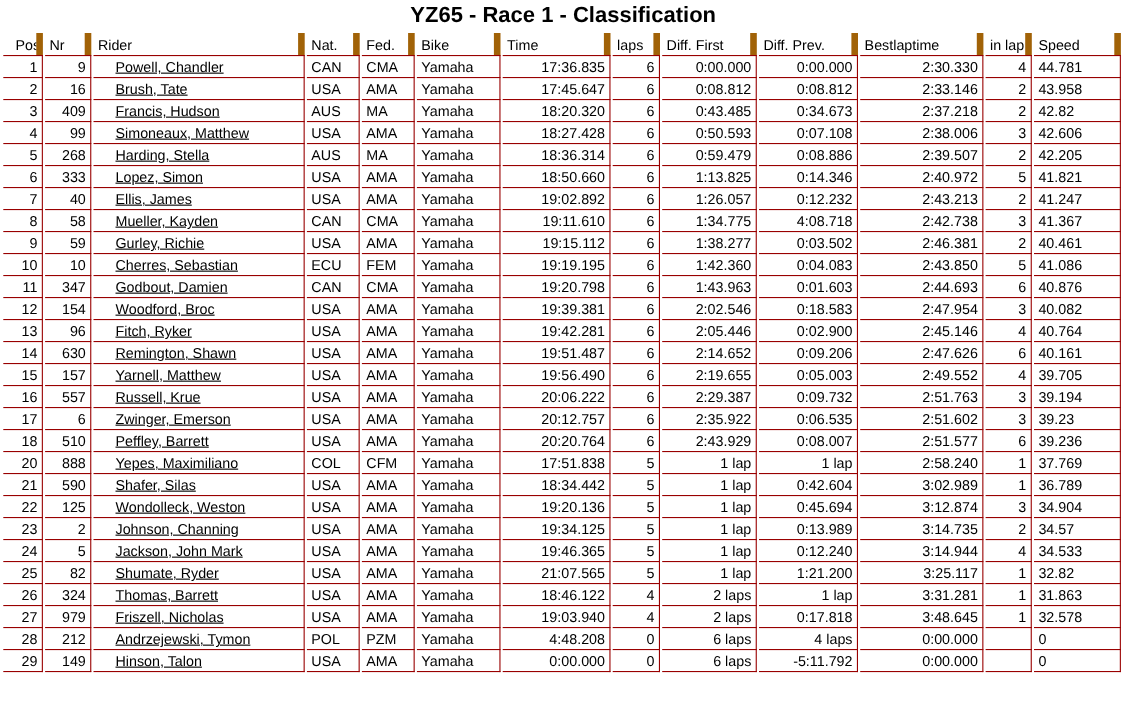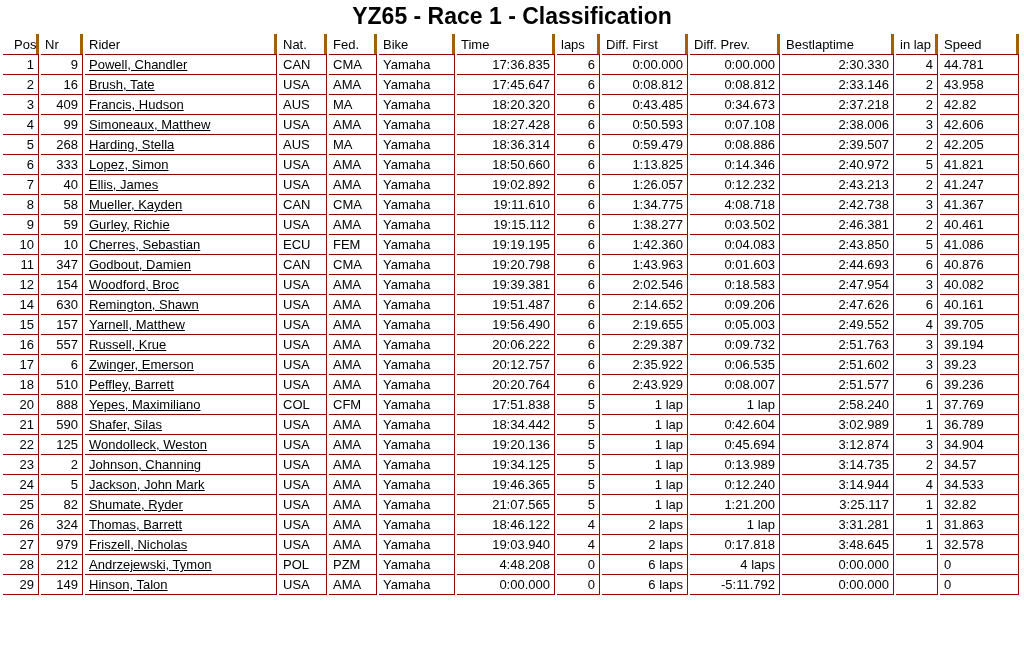--- a/index.html
+++ b/index.html
@@ -7,21 +7,21 @@
     padding: 0;
     background: #ffffff;
     width: 1024px;
     height: 646px;
     overflow: hidden;
     font-family: "Liberation Sans", sans-serif;
     color: #000000;
   }
   .page-title {
     text-align: center;
-    font-size: 23px;
+    font-size: 20px;
     font-weight: bold;
     margin: 3px 0 4px 0;
     letter-spacing: 0px;
   }
   table.results {
     border-collapse: separate;
     border-spacing: 2px 0;
     table-layout: fixed;
     margin-left: 1px;
     width: 1020px;
@@ -31,36 +31,37 @@
     font-size: 13px;
     height: 20px;
     line-height: 19px;
     padding: 0 4px;
     white-space: nowrap;
     overflow: hidden;
     font-weight: normal;
   }
   thead th {
     text-align: left;
-    border-right: 3px solid #a16207;
+    border-right: 6px solid #a16207;
   }
   thead th:first-child { padding-left: 11px; }
   tbody td {
     border-top: 1px solid #990000;
     border-right: 1px solid #990000;
   }
   tbody tr:last-child td {
     border-bottom: 1px solid #990000;
   }
   td.align-right { text-align: right; }
   td.align-left  { text-align: left; }
   a.rider-link {
     color: #000000;
     text-decoration: underline;
     cursor: pointer;
+    margin-left: 16px;
   }
   
   col.c-pos   { width: 36px; }
   col.c-nr    { width: 42px; }
   col.c-rider { width: 192px; }
   col.c-nat   { width: 48px; }
   col.c-fed   { width: 48px; }
   col.c-bike  { width: 76px; }
   col.c-time  { width: 98px; }
   col.c-laps  { width: 43px; }
@@ -283,20 +284,35 @@
         <td class="align-left">Yamaha</td>
         <td class="align-right">19:39.381</td>
         <td class="align-right">6</td>
         <td class="align-right">2:02.546</td>
         <td class="align-right">0:18.583</td>
         <td class="align-right">2:47.954</td>
         <td class="align-right">3</td>
         <td class="align-left">40.082</td>
       </tr>
       <tr>
+        <td class="align-right">13</td>
+        <td class="align-right">96</td>
+        <td class="align-left"><a class="rider-link">Fitch, Ryker</a></td>
+        <td class="align-left">USA</td>
+        <td class="align-left">AMA</td>
+        <td class="align-left">Yamaha</td>
+        <td class="align-right">19:42.281</td>
+        <td class="align-right">6</td>
+        <td class="align-right">2:05.446</td>
+        <td class="align-right">0:02.900</td>
+        <td class="align-right">2:45.146</td>
+        <td class="align-right">4</td>
+        <td class="align-left">40.764</td>
+      </tr>
+      <tr>
         <td class="align-right">14</td>
         <td class="align-right">630</td>
         <td class="align-left"><a class="rider-link">Remington, Shawn</a></td>
         <td class="align-left">USA</td>
         <td class="align-left">AMA</td>
         <td class="align-left">Yamaha</td>
         <td class="align-right">19:51.487</td>
         <td class="align-right">6</td>
         <td class="align-right">2:14.652</td>
         <td class="align-right">0:09.206</td>

